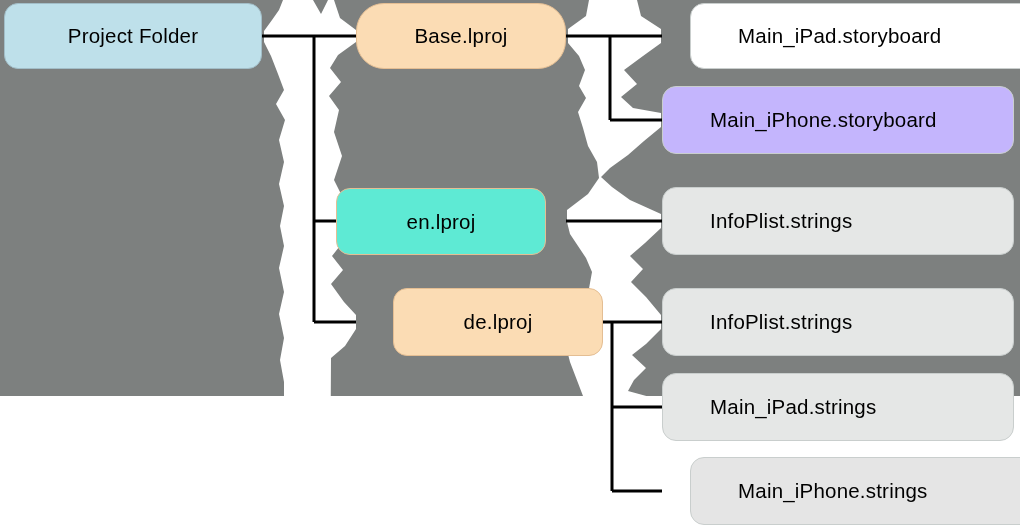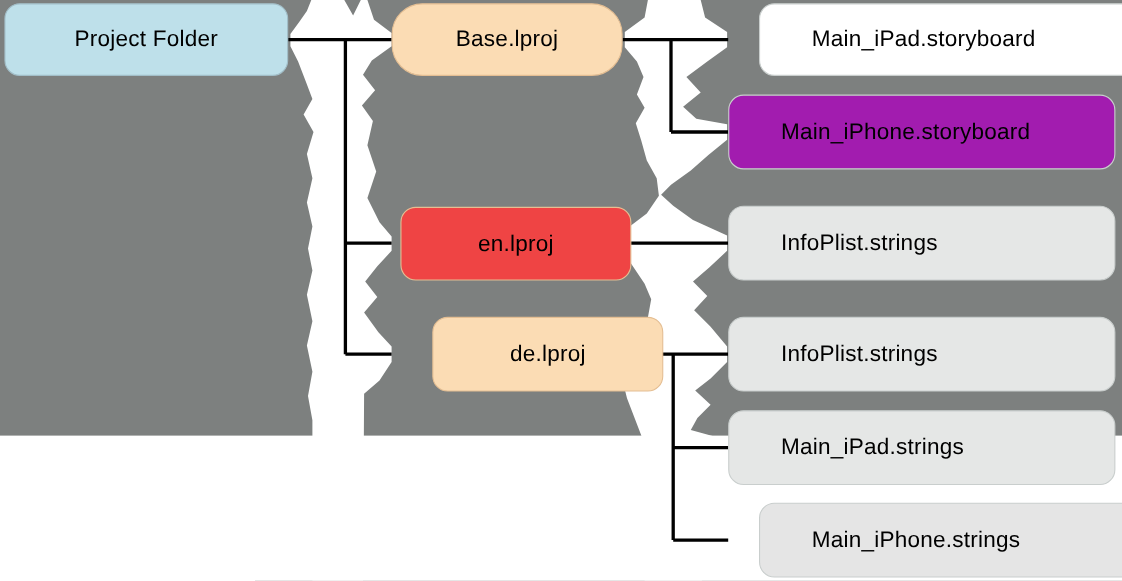--- a/index.html
+++ b/index.html
@@ -79,27 +79,27 @@
 
     <path class="wire" d="M566,221 H662"></path>
 
     <path class="wire" d="M566,322 H662 M612,322 V491 M612,407 H662 M612,491 H662"></path>
   </svg>
 
   <div class="node node-folder" style="left: 4px; top: 3px; width: 258px; height: 66px; background-color: rgb(190, 224, 234);">Project Folder</div>
 
   <div class="node node-lproj" style="left: 356px; top: 3px; width: 210px; height: 66px; background-color: rgb(251, 220, 180); border-radius: 28px;">Base.lproj</div>
 
-  <div class="node node-lproj" style="left: 364px; top: 188px; width: 210px; height: 67px; background-color: #ef4444;">en.lproj</div>
+  <div class="node node-lproj" style="left: 336px; top: 188px; width: 210px; height: 67px; background-color: #5eead4;">en.lproj</div>
 
   <div class="node node-lproj" style="left: 356px; top: 288px; width: 210px; height: 68px; background-color: rgb(251, 220, 180); margin-left: 37px;">de.lproj</div>
 
   <div class="node node-file" style="left: 690px; top: 3px; width: 352px; height: 66px; background-color: #ffffff;">Main_iPad.storyboard</div>
 
-  <div class="node node-file" style="left: 662px; top: 86px; width: 352px; height: 68px; background-color: #a21caf;">Main_iPhone.storyboard</div>
+  <div class="node node-file" style="left: 662px; top: 86px; width: 352px; height: 68px; background-color: #c4b5fd;">Main_iPhone.storyboard</div>
 
   <div class="node node-file" style="left: 662px; top: 187px; width: 352px; height: 68px; background-color: rgb(229, 231, 230);">InfoPlist.strings</div>
 
   <div class="node node-file" style="left: 662px; top: 288px; width: 352px; height: 68px; background-color: rgb(229, 231, 230);">InfoPlist.strings</div>
 
   <div class="node node-file" style="left: 662px; top: 373px; width: 352px; height: 68px; background-color: rgb(229, 231, 230);">Main_iPad.strings</div>
 
   <div class="node node-file" style="left: 662px; top: 457px; width: 352px; height: 68px; background-color: #e5e5e5; margin-left: 28px;">Main_iPhone.strings</div>
 
 </div>

